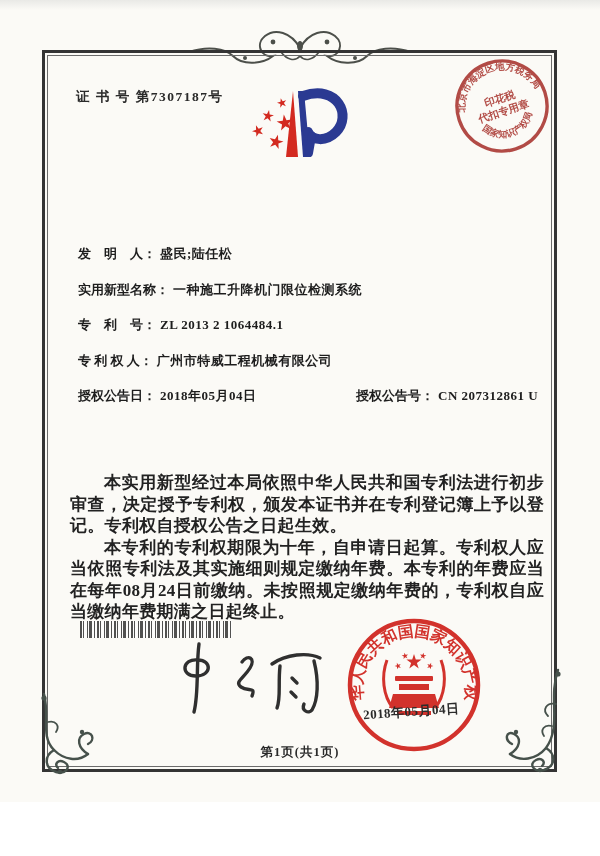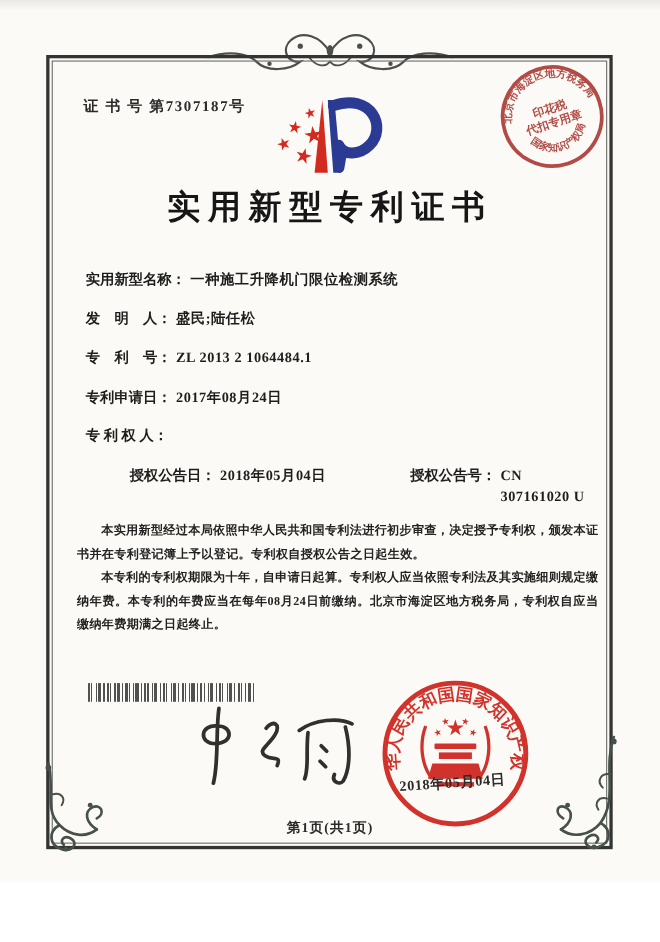--- a/index.html
+++ b/index.html
@@ -24,26 +24,26 @@
   .logo { position:absolute; left:246px; top:86px; width:112px; height:76px; }
   .title { position:absolute; left:0; top:168px; width:600px; text-align:center;
            font-size:30px; font-weight:700; color:#161616; letter-spacing:7px; }
   
   .fields { position:absolute; left:78px; top:244px; width:462px;
             font-size:13px; font-weight:700; color:#1d1d1d; }
   .frow { display:flex; align-items:flex-start; margin-bottom:16.5px; line-height:19px; }
   .flabel { flex:0 0 auto; white-space:pre; }
   .fvalue { margin-left:4px; letter-spacing:.5px; }
   .addr-value { display:inline-block; max-width:372px; }
-  .grant-row { display:flex;margin-left:40px; }
+  .grant-row { display:flex; }
   .grant-left { width:278px; display:flex; }
   .grant-right { display:flex; }
   
   .body-text { position:absolute; left:70px; top:472px; width:474px;
-               font-size:11px; line-height:21.5px; color:#222; font-weight:600; }
+               font-size:17px; line-height:21.5px; color:#222; font-weight:600; }
   .body-text p { text-indent:2em; text-align:justify; letter-spacing:.3px; }
   
   .barcode { position:absolute; left:80px; top:621px; width:152px; height:17px;
      background:repeating-linear-gradient(90deg,#2c2c2c 0 2px,#fdfdfd 2px 3px,#2c2c2c 3px 4px,
        #fdfdfd 4px 7px,#2c2c2c 7px 8px,#fdfdfd 8px 9px,#2c2c2c 9px 12px,#fdfdfd 12px 14px,
        #2c2c2c 14px 15px,#fdfdfd 15px 17px); opacity:.82; }
   .director { position:absolute; left:88px; top:662px; font-family:"Liberation Sans",sans-serif;
               font-size:15px; font-weight:700; color:#232323; line-height:29px; }
   .signature { position:absolute; left:168px; top:636px; width:180px; height:84px; }
   
@@ -125,57 +125,53 @@
 
     <g fill="#d32a20">
       <use href="#star" transform="translate(36,17) scale(5) rotate(-15)"></use>
       <use href="#star" transform="translate(22,30) scale(6) rotate(10)"></use>
       <use href="#star" transform="translate(12,45) scale(6) rotate(-20)"></use>
       <use href="#star" transform="translate(30,56) scale(7.5) rotate(15)"></use>
       <use href="#star" transform="translate(39,37) scale(8.5) rotate(-8)"></use>
     </g>
   </svg>
 
-  <div class="title">实用新型专利证书</div>
 
   <div class="fields">
+    <div class="frow">
+      <span class="flabel">发　明　人：</span>
+      <span class="fvalue">盛民;陆任松</span>
+    </div>
     <div class="frow">
       <span class="flabel">实用新型名称：</span>
       <span class="fvalue">一种施工升降机门限位检测系统</span>
     </div>
     <div class="frow">
-      <span class="flabel">发　明　人：</span>
-      <span class="fvalue">盛民;陆任松</span>
-    </div>
-    <div class="frow">
       <span class="flabel">专　利　号：</span>
       <span class="fvalue">ZL 2013 2 1064484.1</span>
     </div>
     <div class="frow">
-      <span class="flabel">专利申请日：</span>
-      <span class="fvalue">2017年08月24日</span>
-    </div>
-    <div class="frow">
       <span class="flabel">专 利 权 人：</span>
+      <span class="fvalue">广州市特威工程机械有限公司</span>
     </div>
     <div class="frow grant-row">
       <span class="grant-left">
         <span class="flabel">授权公告日：</span>
         <span class="fvalue">2018年05月04日</span>
       </span>
       <span class="grant-right">
         <span class="flabel">授权公告号：</span>
-        <span class="fvalue">CN 307161020 U</span>
+        <span class="fvalue">CN 207312861 U</span>
       </span>
     </div>
   </div>
 
   <div class="body-text">
     <p>本实用新型经过本局依照中华人民共和国专利法进行初步审查，决定授予专利权，颁发本证书并在专利登记簿上予以登记。专利权自授权公告之日起生效。</p>
-    <p>本专利的专利权期限为十年，自申请日起算。专利权人应当依照专利法及其实施细则规定缴纳年费。本专利的年费应当在每年08月24日前缴纳。北京市海淀区地方税务局，专利权自应当缴纳年费期满之日起终止。</p>
+    <p>本专利的专利权期限为十年，自申请日起算。专利权人应当依照专利法及其实施细则规定缴纳年费。本专利的年费应当在每年08月24日前缴纳。未按照规定缴纳年费的，专利权自应当缴纳年费期满之日起终止。</p>
   </div>
 
   <div class="barcode"></div>
 
 
   <svg class="signature" viewBox="0 0 180 84">
     <g fill="none" stroke="#141414" stroke-width="3.4" stroke-linecap="round" opacity=".88">
       <path d="M30,24 C14,22 12,40 28,40 C44,40 44,24 30,24"></path>
       <path d="M31,8 C28,30 31,56 26,76"></path>
       <path d="M74,26 C80,18 88,22 82,32 C76,42 66,46 73,51 C80,56 88,50 84,60"></path>

